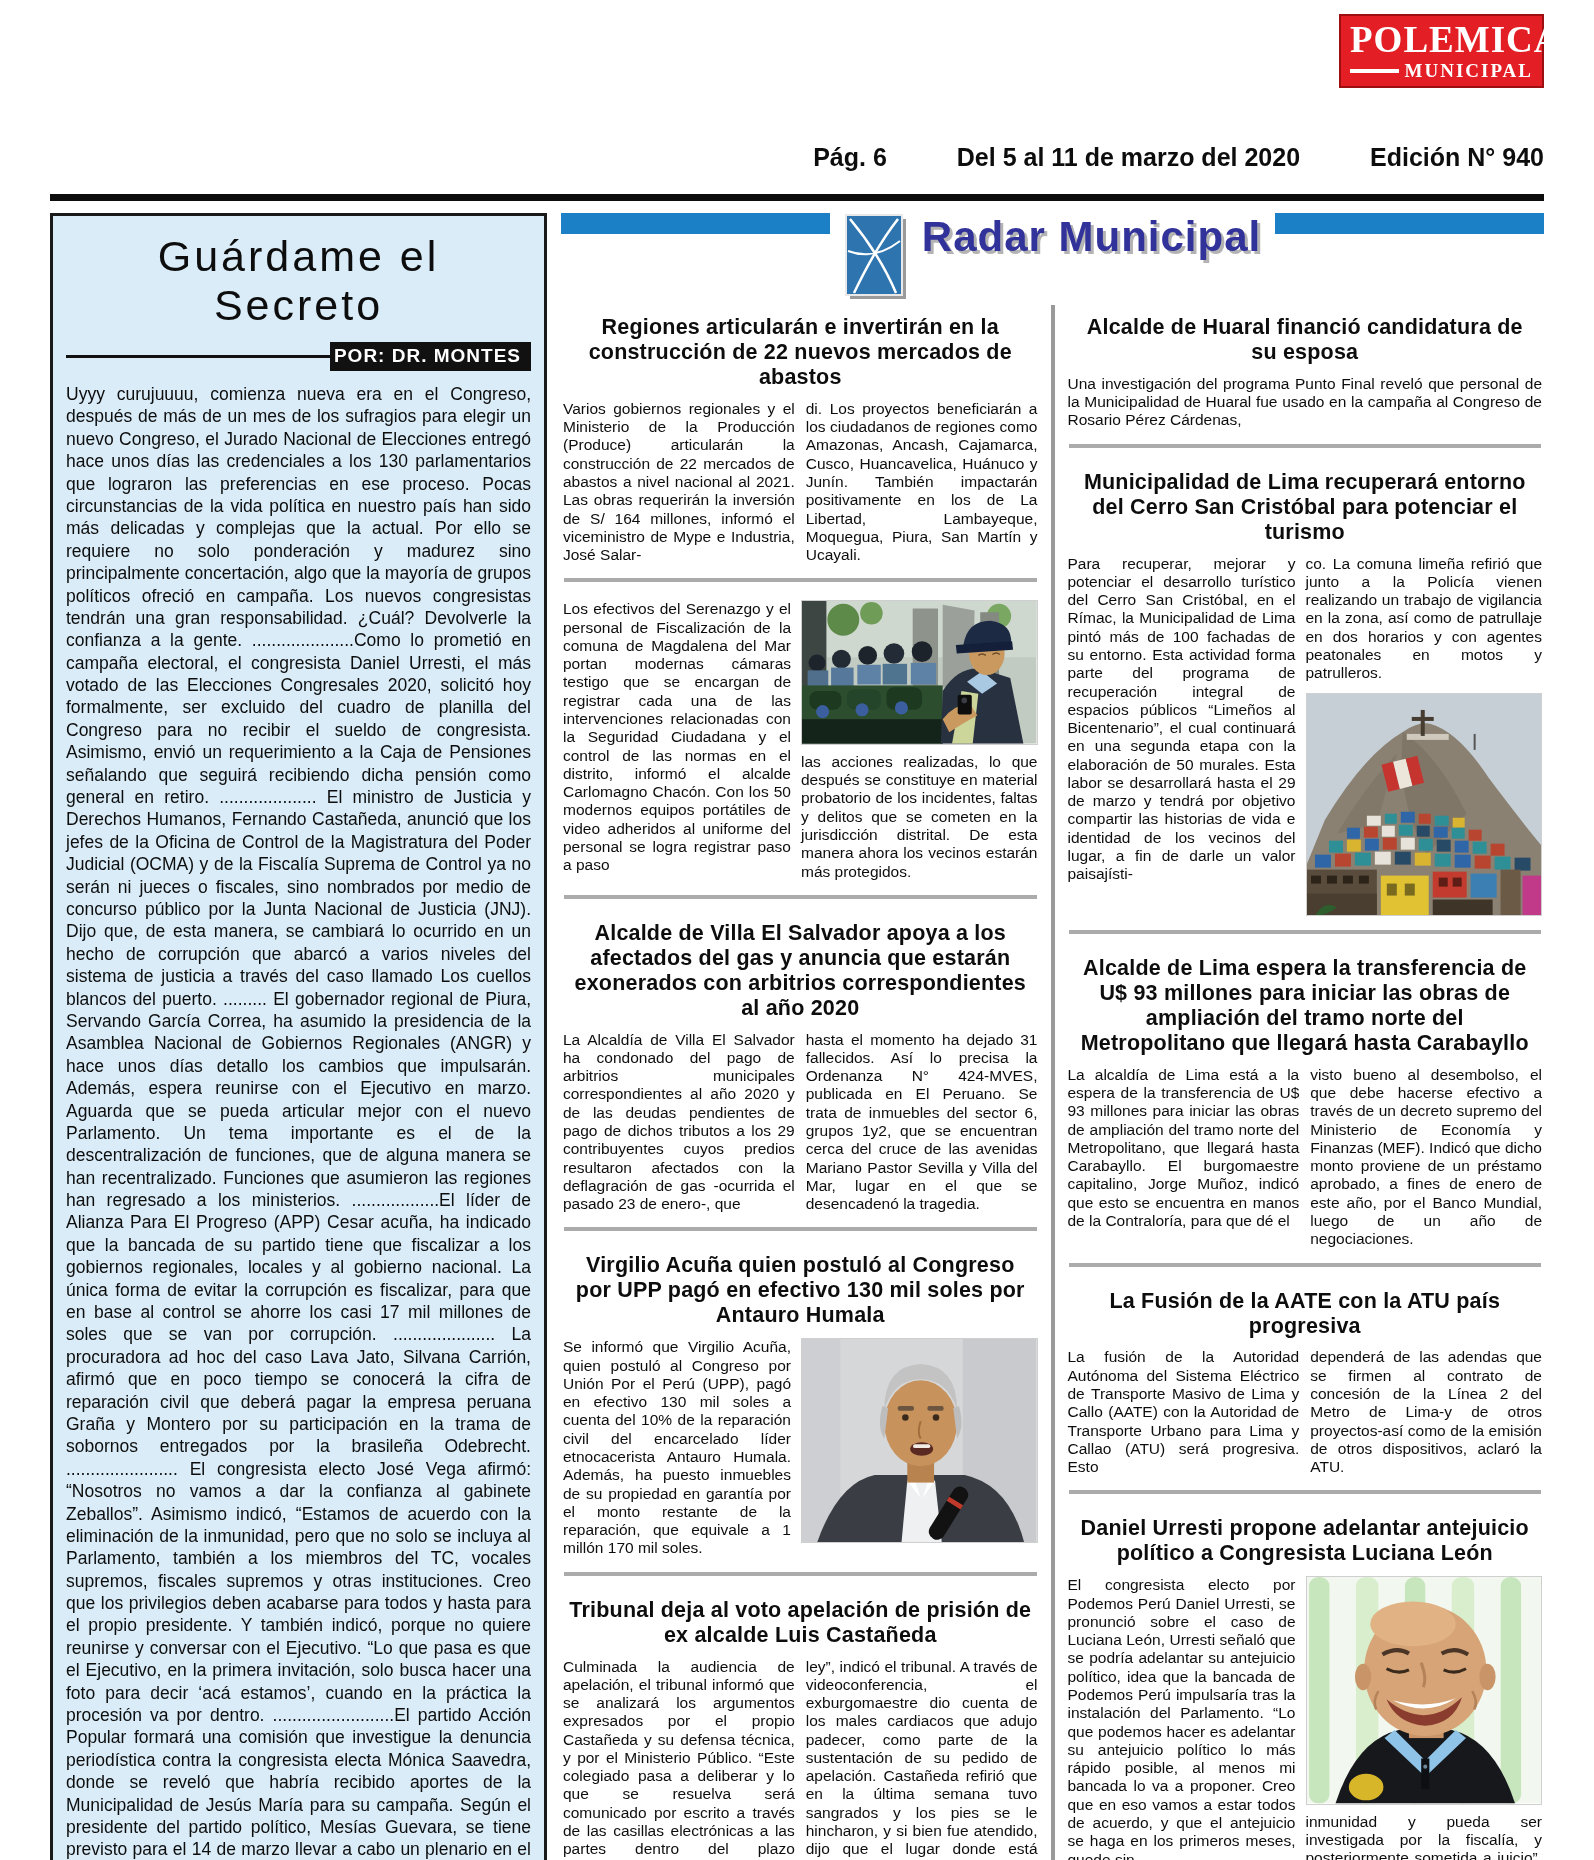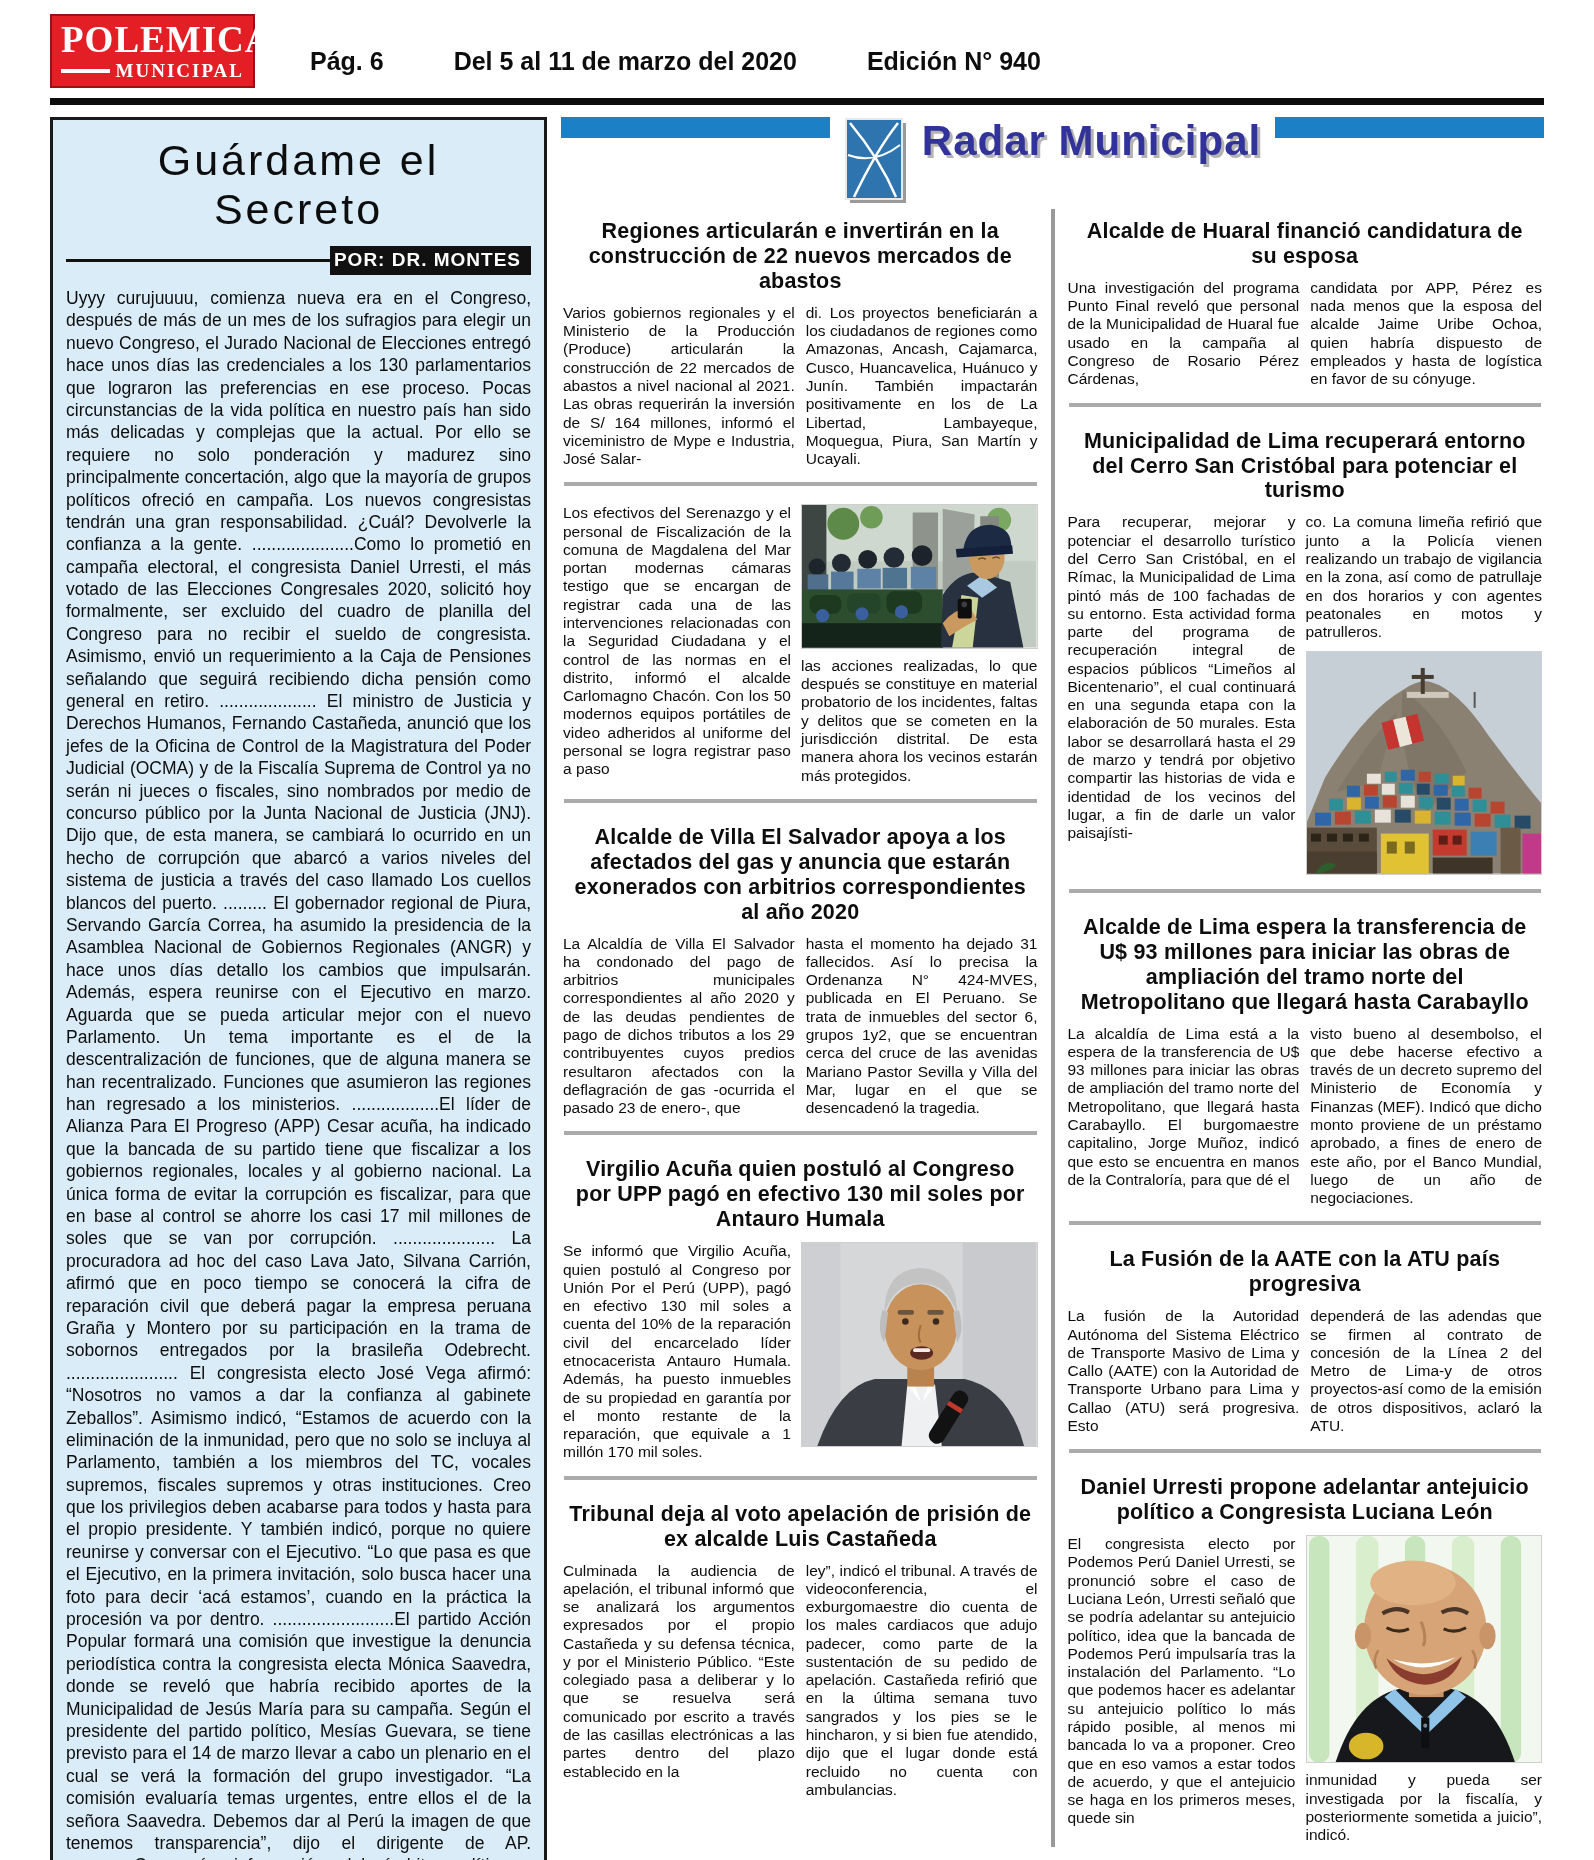--- a/index.html
+++ b/index.html
@@ -3,21 +3,21 @@
 <meta charset="utf-8">
 <style>
   * { margin:0; padding:0; box-sizing:border-box; }
   body {
     width:1594px; min-height:1860px; background:#fff;
     font-family:"Liberation Sans", sans-serif; color:#0d0d0d;
   }
   .page { padding:14px 50px 20px 50px; }
 
   
-  .masthead { display:flex; align-items:flex-end; gap:55px; padding-bottom:10px; border-bottom:7px solid #0d0d0d; }
+  .masthead { display:flex; align-items:flex-end; gap:55px; padding-bottom:10px; border-bottom:7px solid #0d0d0d;flex-direction:column; }
   .logo-box { background:#e31e24; border:2px solid #9e0f12; padding:5px 9px 4px 9px; width:205px; flex:0 0 auto; }
   .logo-l1 { font-family:"Liberation Serif", serif; font-weight:bold; color:#fff; font-size:37px; letter-spacing:1px; line-height:1; text-align:center; }
   .logo-l2row { display:flex; align-items:center; gap:6px; margin-top:2px; }
   .logo-dash { flex:1; height:4px; background:#fff; }
   .logo-l2 { font-family:"Liberation Serif", serif; font-weight:bold; color:#fff; font-size:19px; letter-spacing:2px; }
   .mast-meta { display:flex; gap:70px; font-weight:bold; font-size:25px; padding-bottom:12px; }
 
   
   .main { display:flex; gap:14px; margin-top:12px; align-items:flex-start; }
 
@@ -225,21 +225,20 @@
         </div>
 
         <div class="vdivider"></div>
 
         <div class="art-col">
 
           <article>
             <h2 class="art-head">Alcalde de Huaral financió candidatura de su esposa</h2>
             <div class="two-col">
               <p class="tcol">Una investigación del programa Punto Final reveló que personal de la Municipalidad de Huaral fue usado en la campaña al Congreso de Rosario Pérez Cárdenas,</p>
-              <p class="tcol">candidata por APP, Pérez es nada menos que la esposa del alcalde Jaime Uribe Ochoa, quien habría dispuesto de empleados y hasta de logística en favor de su cónyuge.</p>
             </div>
           </article>
 
           <div class="hdiv"></div>
 
           <article>
             <h2 class="art-head">Municipalidad de Lima recuperará entorno del Cerro San Cristóbal para potenciar el turismo</h2>
             <div class="media-row">
               <p class="media-left">Para recuperar, mejorar y potenciar el desarrollo turístico del Cerro San Cristóbal, en el Rímac, la Municipalidad de Lima pintó más de 100 fachadas de su entorno. Esta actividad forma parte del programa de recuperación integral de espacios públicos “Limeños al Bicentenario”, el cual continuará en una segunda etapa con la elaboración de 50 murales. Esta labor se desarrollará hasta el 29 de marzo y tendrá por objetivo compartir las historias de vida e identidad de los vecinos del lugar, a fin de darle un valor paisajísti-</p>
               <div class="media-right">

